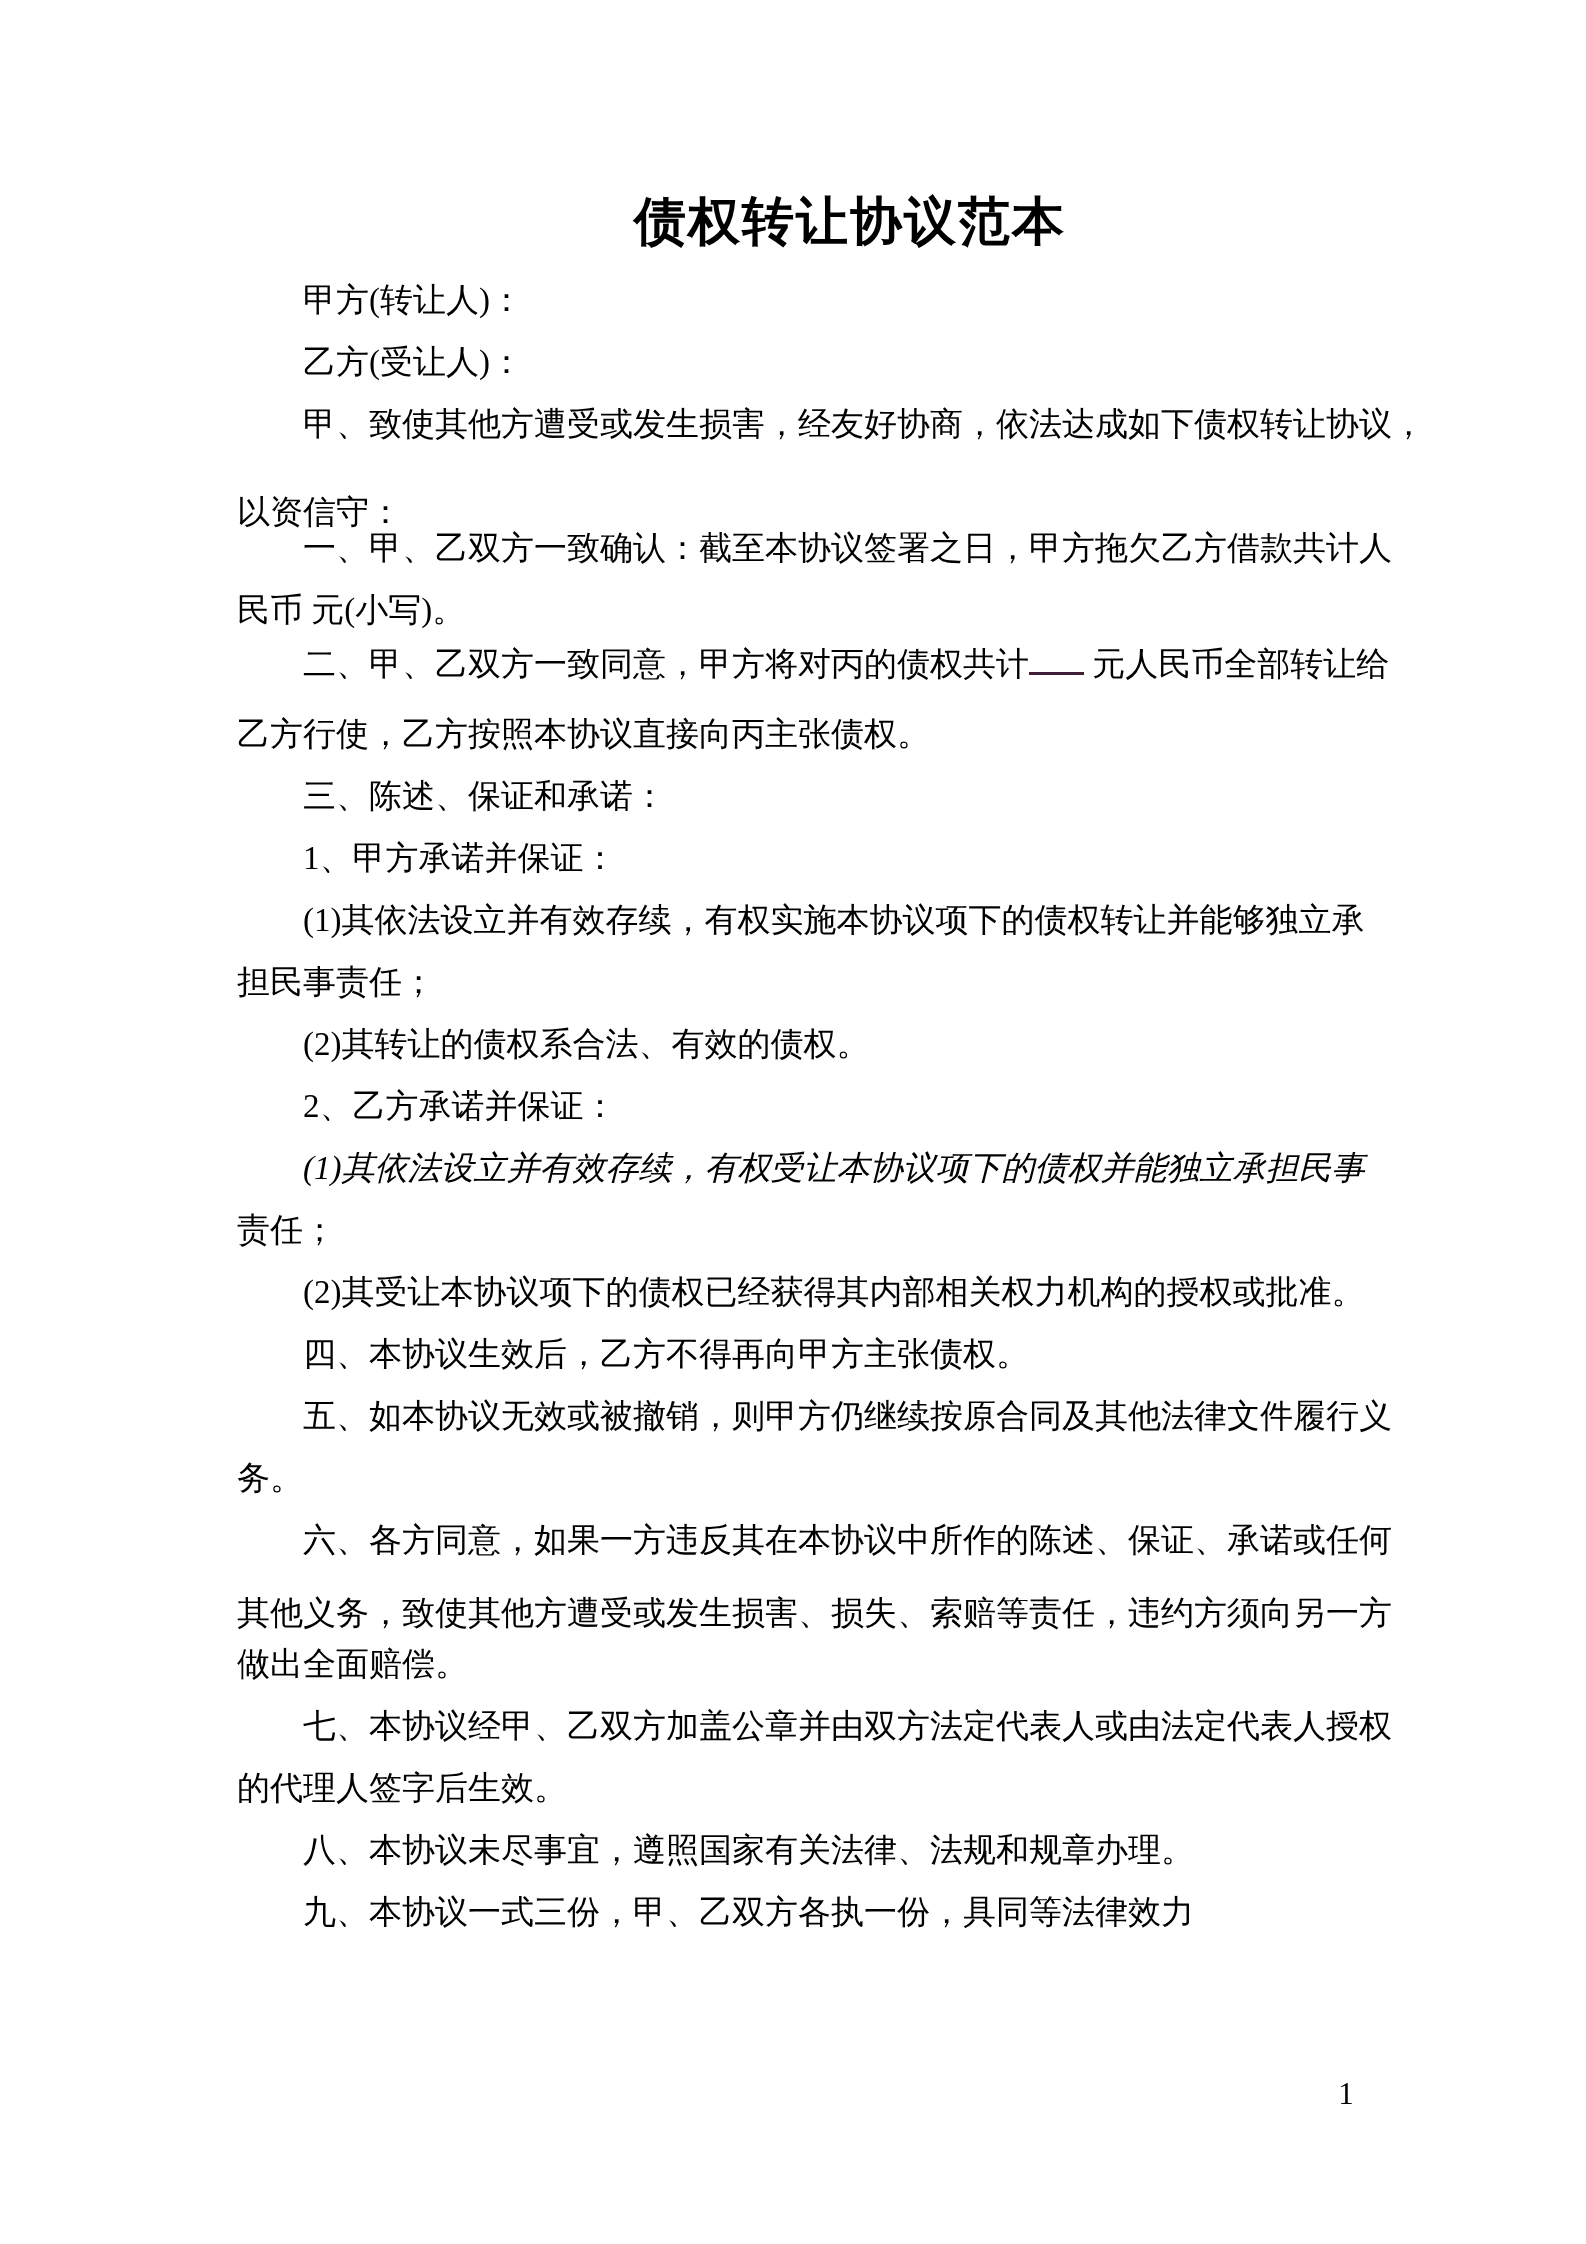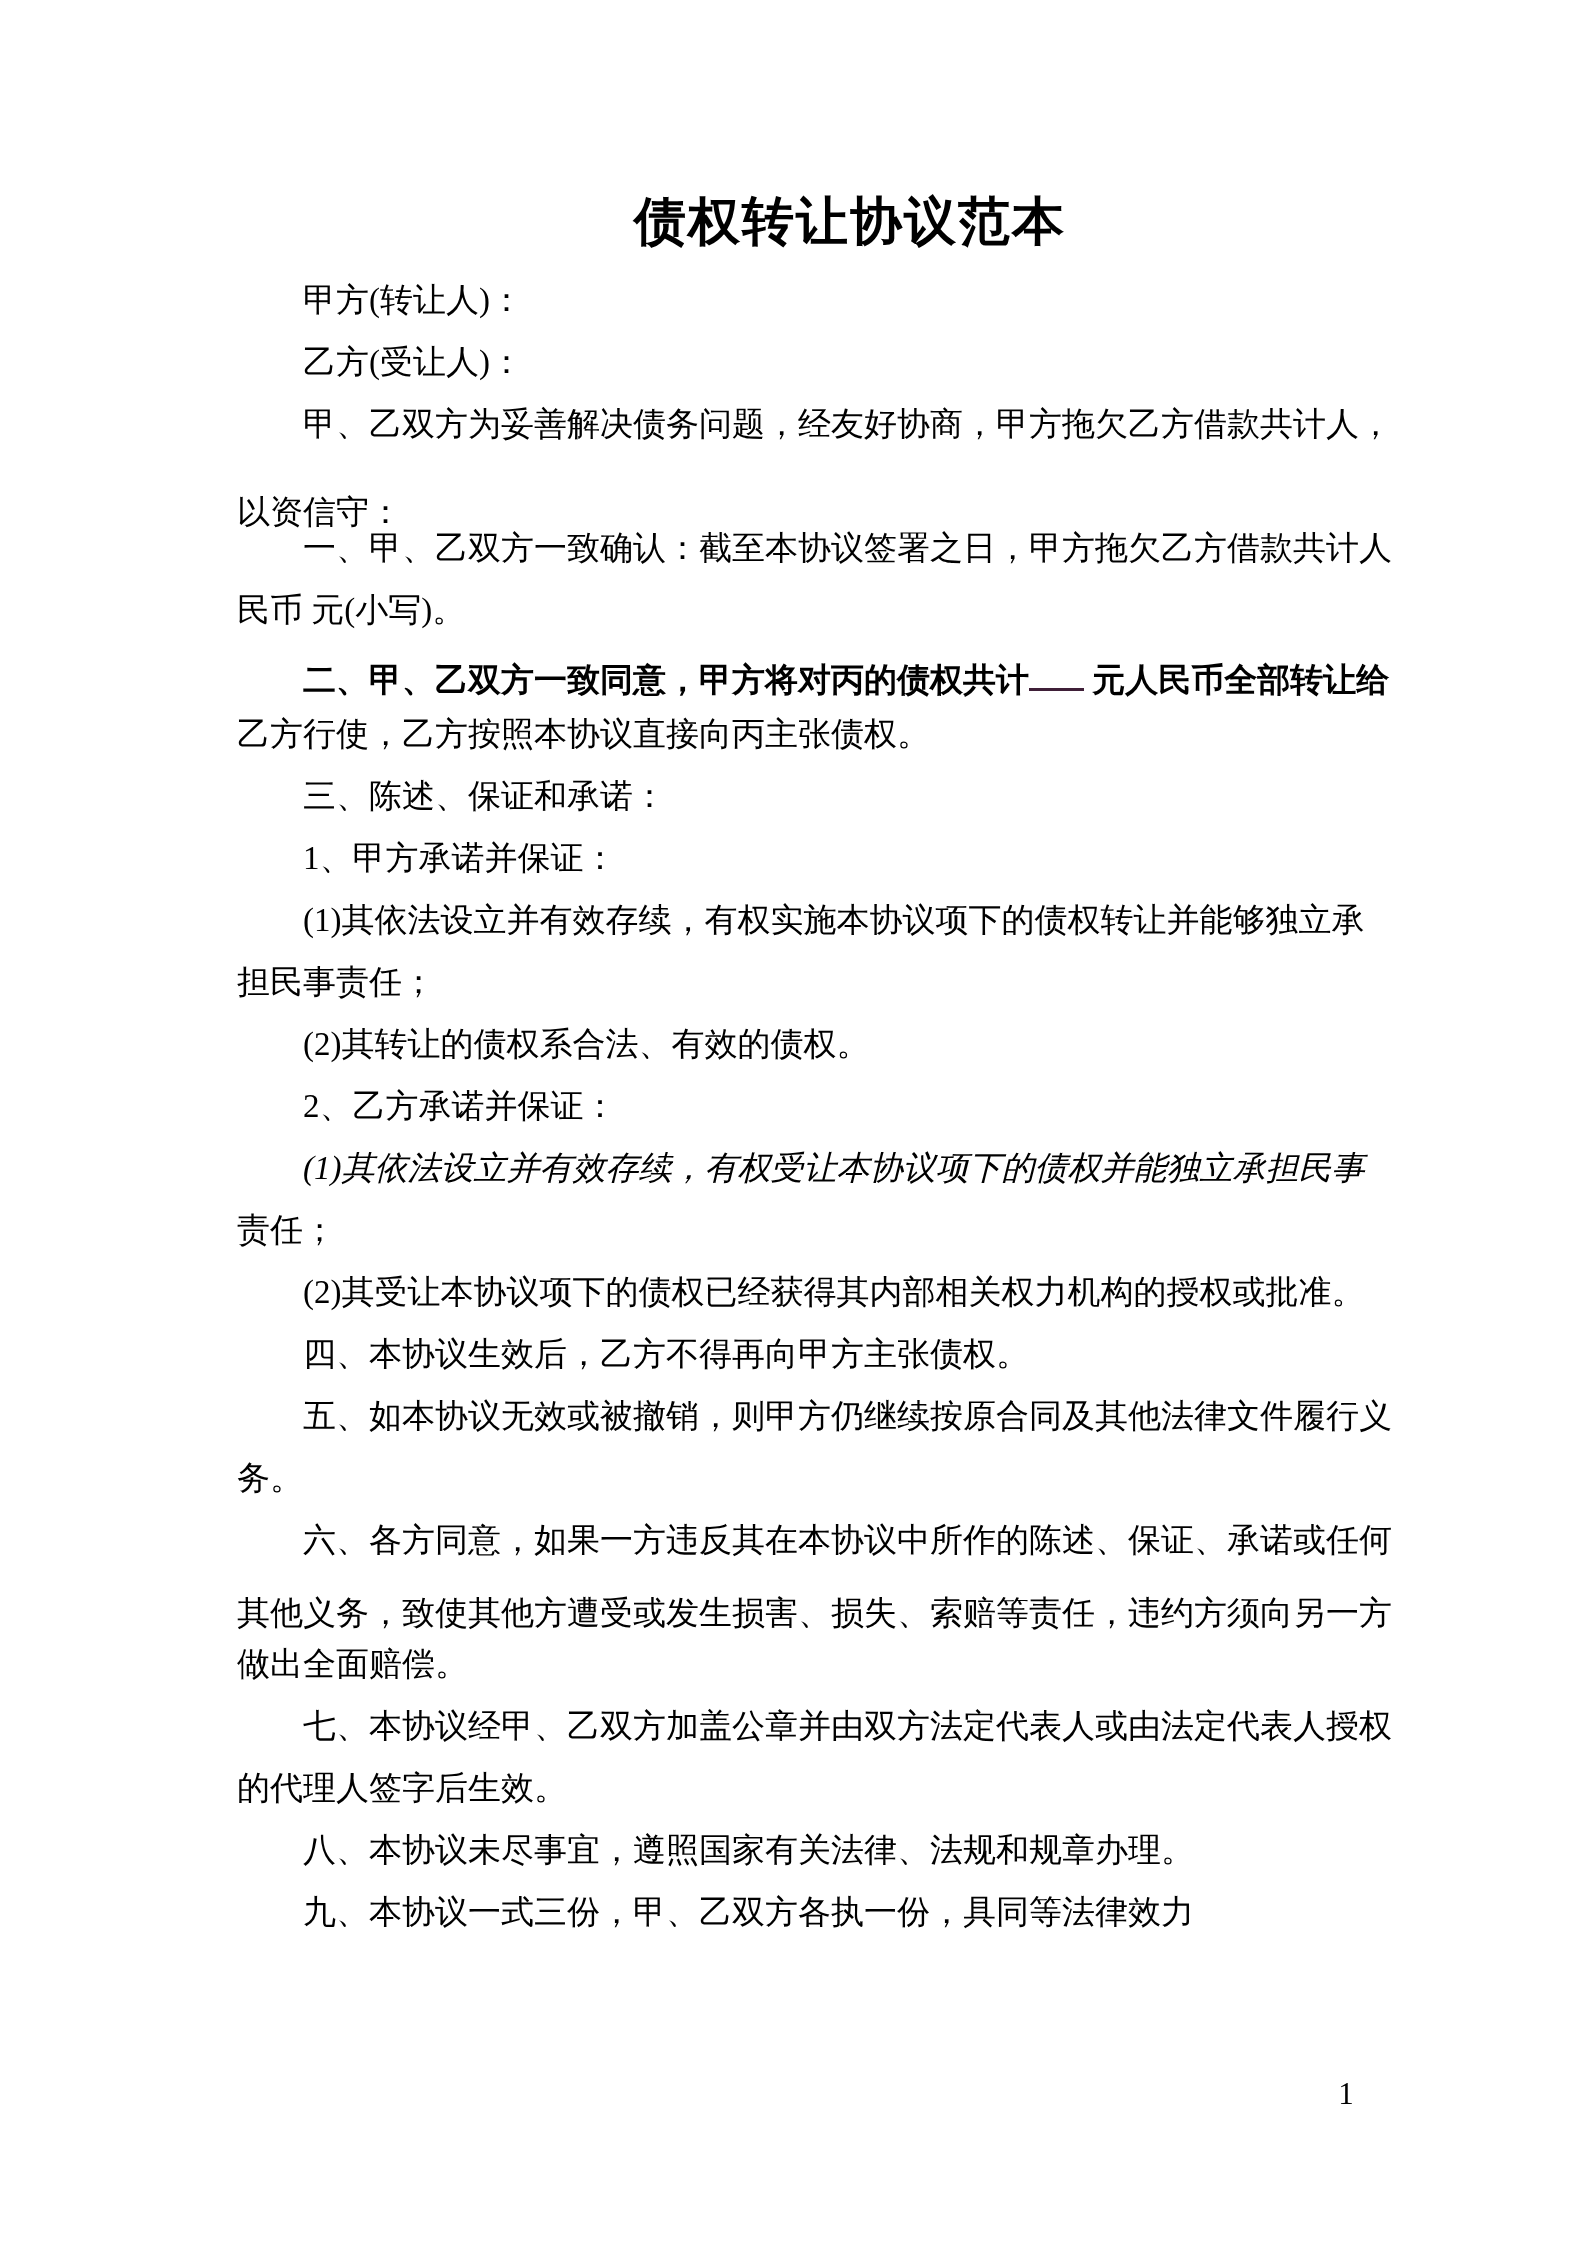--- a/index.html
+++ b/index.html
@@ -61,25 +61,25 @@
 </style>
 </head>
 <body>
 
 <div class="page">
   <h1 class="title">债权转让协议范本</h1>
 
   <div id="lines">
       <div class="doc-line indent" style="top: 269px;">甲方(转让人)：</div>
       <div class="doc-line indent" style="top: 331px;">乙方(受让人)：</div>
-      <div class="doc-line indent" style="top: 393px;">甲、乙双方为妥善解决债务问题，经友好协商，甲方拖欠乙方借款共计人，</div>
+      <div class="doc-line indent" style="top: 393px;">甲、致使其他方遭受或发生损害，经友好协商，依法达成如下债权转让协议，</div>
       <div class="doc-line" style="top: 481px;">以资信守：</div>
       <div class="doc-line indent" style="top: 517px;">一、甲、乙双方一致确认：截至本协议签署之日，甲方拖欠乙方借款共计人</div>
       <div class="doc-line" style="top: 579px;">民币 元(小写)。</div>
-      <div class="doc-line indent" style="top: 649px; font-weight: bold;">二、甲、乙双方一致同意，甲方将对丙的债权共计<span class="blank-underline" style="border-bottom-color: rgb(63, 31, 56);"></span> 元人民币全部转让给</div>
+      <div class="doc-line indent" style="top: 633px;">二、甲、乙双方一致同意，甲方将对丙的债权共计<span class="blank-underline" style="border-bottom-color: rgb(63, 31, 56);"></span> 元人民币全部转让给</div>
       <div class="doc-line" style="top: 703px;">乙方行使，乙方按照本协议直接向丙主张债权。</div>
       <div class="doc-line indent" style="top: 765px;">三、陈述、保证和承诺：</div>
       <div class="doc-line indent" style="top: 827px;">1、甲方承诺并保证：</div>
       <div class="doc-line indent" style="top: 889px;">(1)其依法设立并有效存续，有权实施本协议项下的债权转让并能够独立承</div>
       <div class="doc-line" style="top: 951px;">担民事责任；</div>
       <div class="doc-line indent" style="top: 1013px;">(2)其转让的债权系合法、有效的债权。</div>
       <div class="doc-line indent" style="top: 1075px;">2、乙方承诺并保证：</div>
       <div class="doc-line indent" style="top: 1137px; font-style: italic;">(1)其依法设立并有效存续，有权受让本协议项下的债权并能独立承担民事</div>
       <div class="doc-line" style="top: 1199px;">责任；</div>
       <div class="doc-line indent" style="top: 1261px;">(2)其受让本协议项下的债权已经获得其内部相关权力机构的授权或批准。</div>

